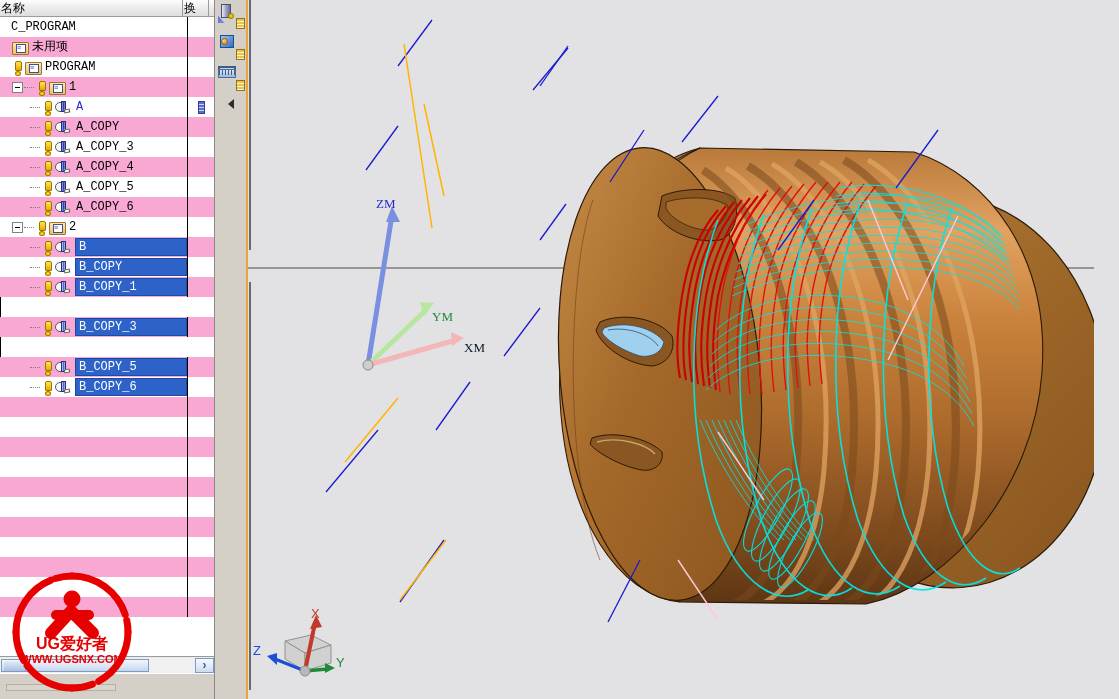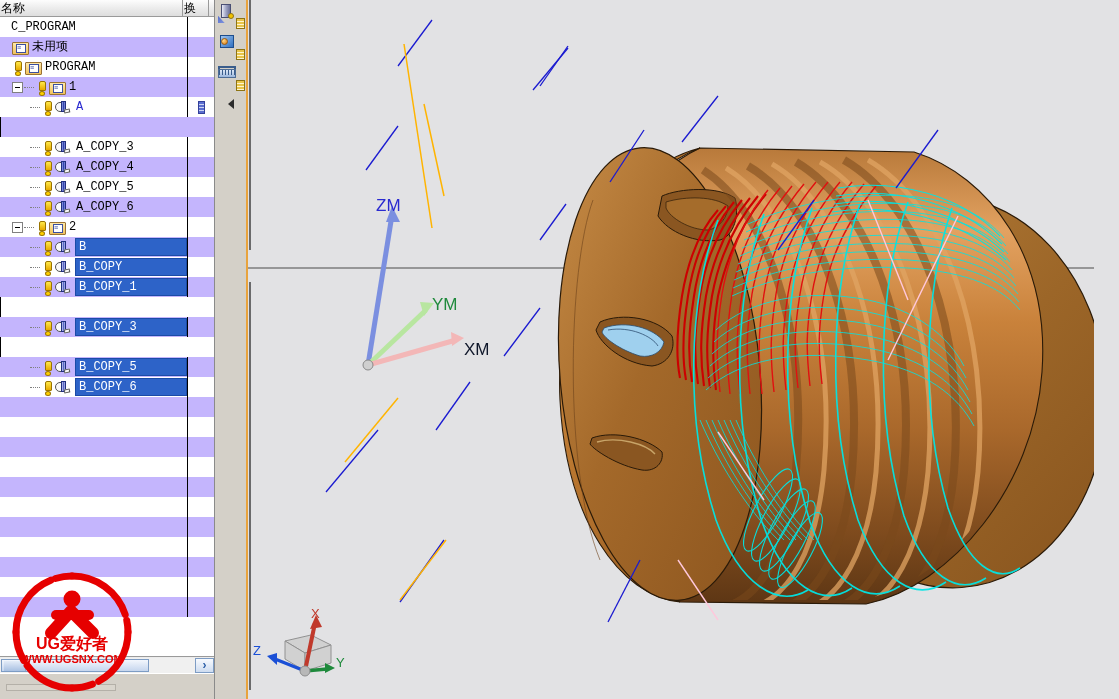--- a/index.html
+++ b/index.html
@@ -63,21 +63,21 @@
     position: relative;
     display: flex;
     align-items: center;
     height: 20px;
     font-size: 12px;
     font-family: "Liberation Mono", monospace;
     color: #000;
     white-space: nowrap;
   }
   .trow.odd  { background: #ffffff; }
-  .trow.even { background: #c4b5fd; }
+  .trow.even { background: #f9a8d4; }
   .trow .cellmain {
     flex: 1 1 auto;
     display: flex;
     align-items: center;
     height: 20px;
     overflow: hidden;
     padding-left: 10px;
   }
   .trow .cellextra {
     width: 27px;
@@ -353,22 +353,22 @@
   
   #graphics {
     position: relative;
     flex: 1 1 auto;
     height: 699px;
     background: #e2e2e4;
     overflow: hidden;
   }
   #graphics svg { display:block; }
   .axis-label {
-    font-family:Liberation Sans, sans-serif;
-    font-size: 17px;
+    font-family:Liberation Serif, serif;
+    font-size: 13px;
   }
   #triad-labels span {
     position:absolute;
     font-family:"Liberation Sans",sans-serif;
     font-size:13px;
   }
 </style>
 </head>
 <body>
 
@@ -433,20 +433,31 @@
               <span class="bar"></span>
               <span class="tail"></span>
             </span>
             <span class="label blue-a">A</span>
           </div>
           <div class="cellextra">
             <span class="miniicon"></span>
           </div>
         </div>
         <div class="trow even">
+          <div class="cellmain">
+            <span class="indent" style="width: 20px;"></span>
+            <span class="dots"></span>
+            <span class="bulb"></span>
+            <span class="opicon">
+              <span class="blob"></span>
+              <span class="bar"></span>
+              <span class="tail"></span>
+            </span>
+            <span class="label">A_COPY</span>
+          </div>
           <div class="cellextra"></div>
         </div>
         <div class="trow odd">
           <div class="cellmain">
             <span class="indent" style="width: 20px;"></span>
             <span class="dots"></span>
             <span class="bulb"></span>
             <span class="opicon">
               <span class="blob"></span>
               <span class="bar"></span>
@@ -918,21 +929,21 @@
         <line x1="120" y1="365" x2="178" y2="310" stroke="#b8e6a0" stroke-width="5"></line>
         <polygon points="186,303 172,302 176,316" fill="#b8e6a0"></polygon>
         <line x1="120" y1="365" x2="208" y2="340" stroke="#f3b7b7" stroke-width="5"></line>
         <polygon points="216,338 203,332 204,346" fill="#f3b7b7"></polygon>
         <circle cx="120" cy="365" r="5" fill="#cfcfcf" stroke="#888" stroke-width="1"></circle>
       </g>
     </svg>
 
     <div style="position:absolute;left:0;top:0;width:846px;height:699px;pointer-events:none;">
       <span class="axis-label" style="position:absolute;left:128px;top:196px;color:#2a2ad0;">ZM</span>
-      <span class="axis-label" style="position:absolute;left:184px;top:295px;color:#1f8a3c;">YM</span>
+      <span class="axis-label" style="position:absolute;left:184px;top:309px;color:#1f8a3c;">YM</span>
       <span class="axis-label" style="position:absolute;left:216px;top:340px;color:#0f172a;">XM</span>
     </div>
 
     <svg style="position:absolute;left:5px;bottom:10px;" width="110" height="84" viewBox="0 0 110 84">
       <g stroke="#8c8c8c" stroke-width="1" fill="#d0d0d0" opacity="0.95">
         <polygon points="32,36 58,30 78,40 52,48"></polygon>
         <polygon points="32,36 52,48 52,66 32,54"></polygon>
         <polygon points="52,48 78,40 78,58 52,66"></polygon>
       </g>
       <line x1="52" y1="66" x2="62" y2="18" stroke="#c0392b" stroke-width="4"></line>

